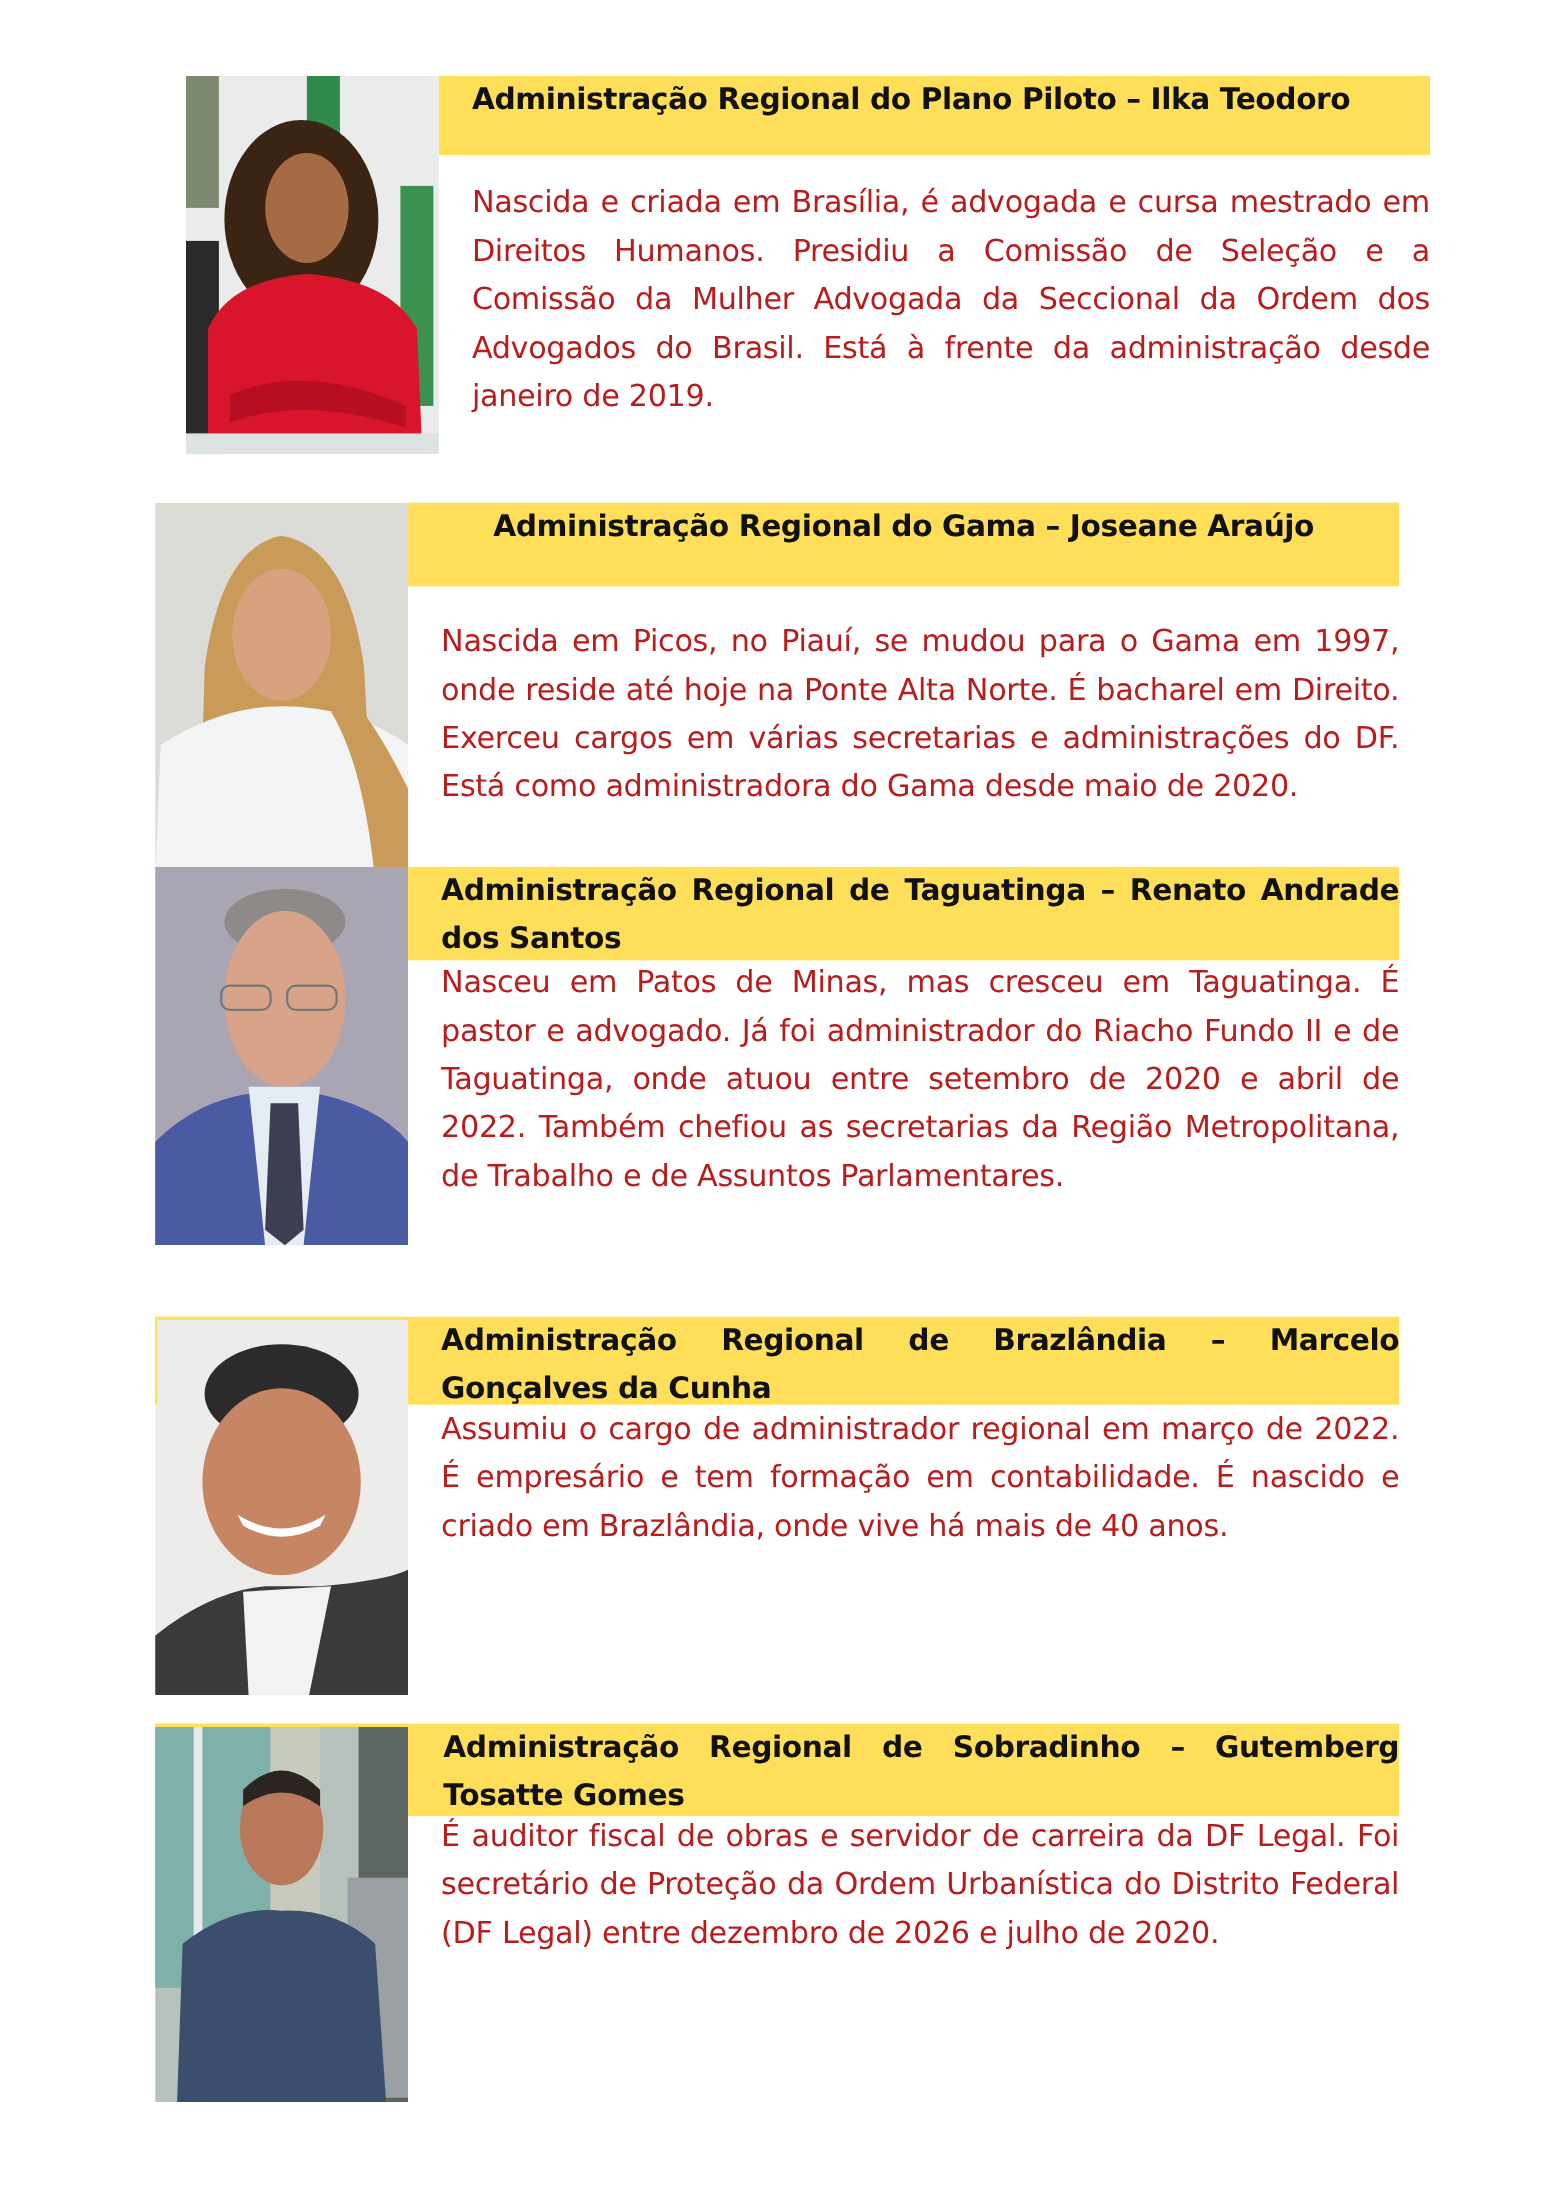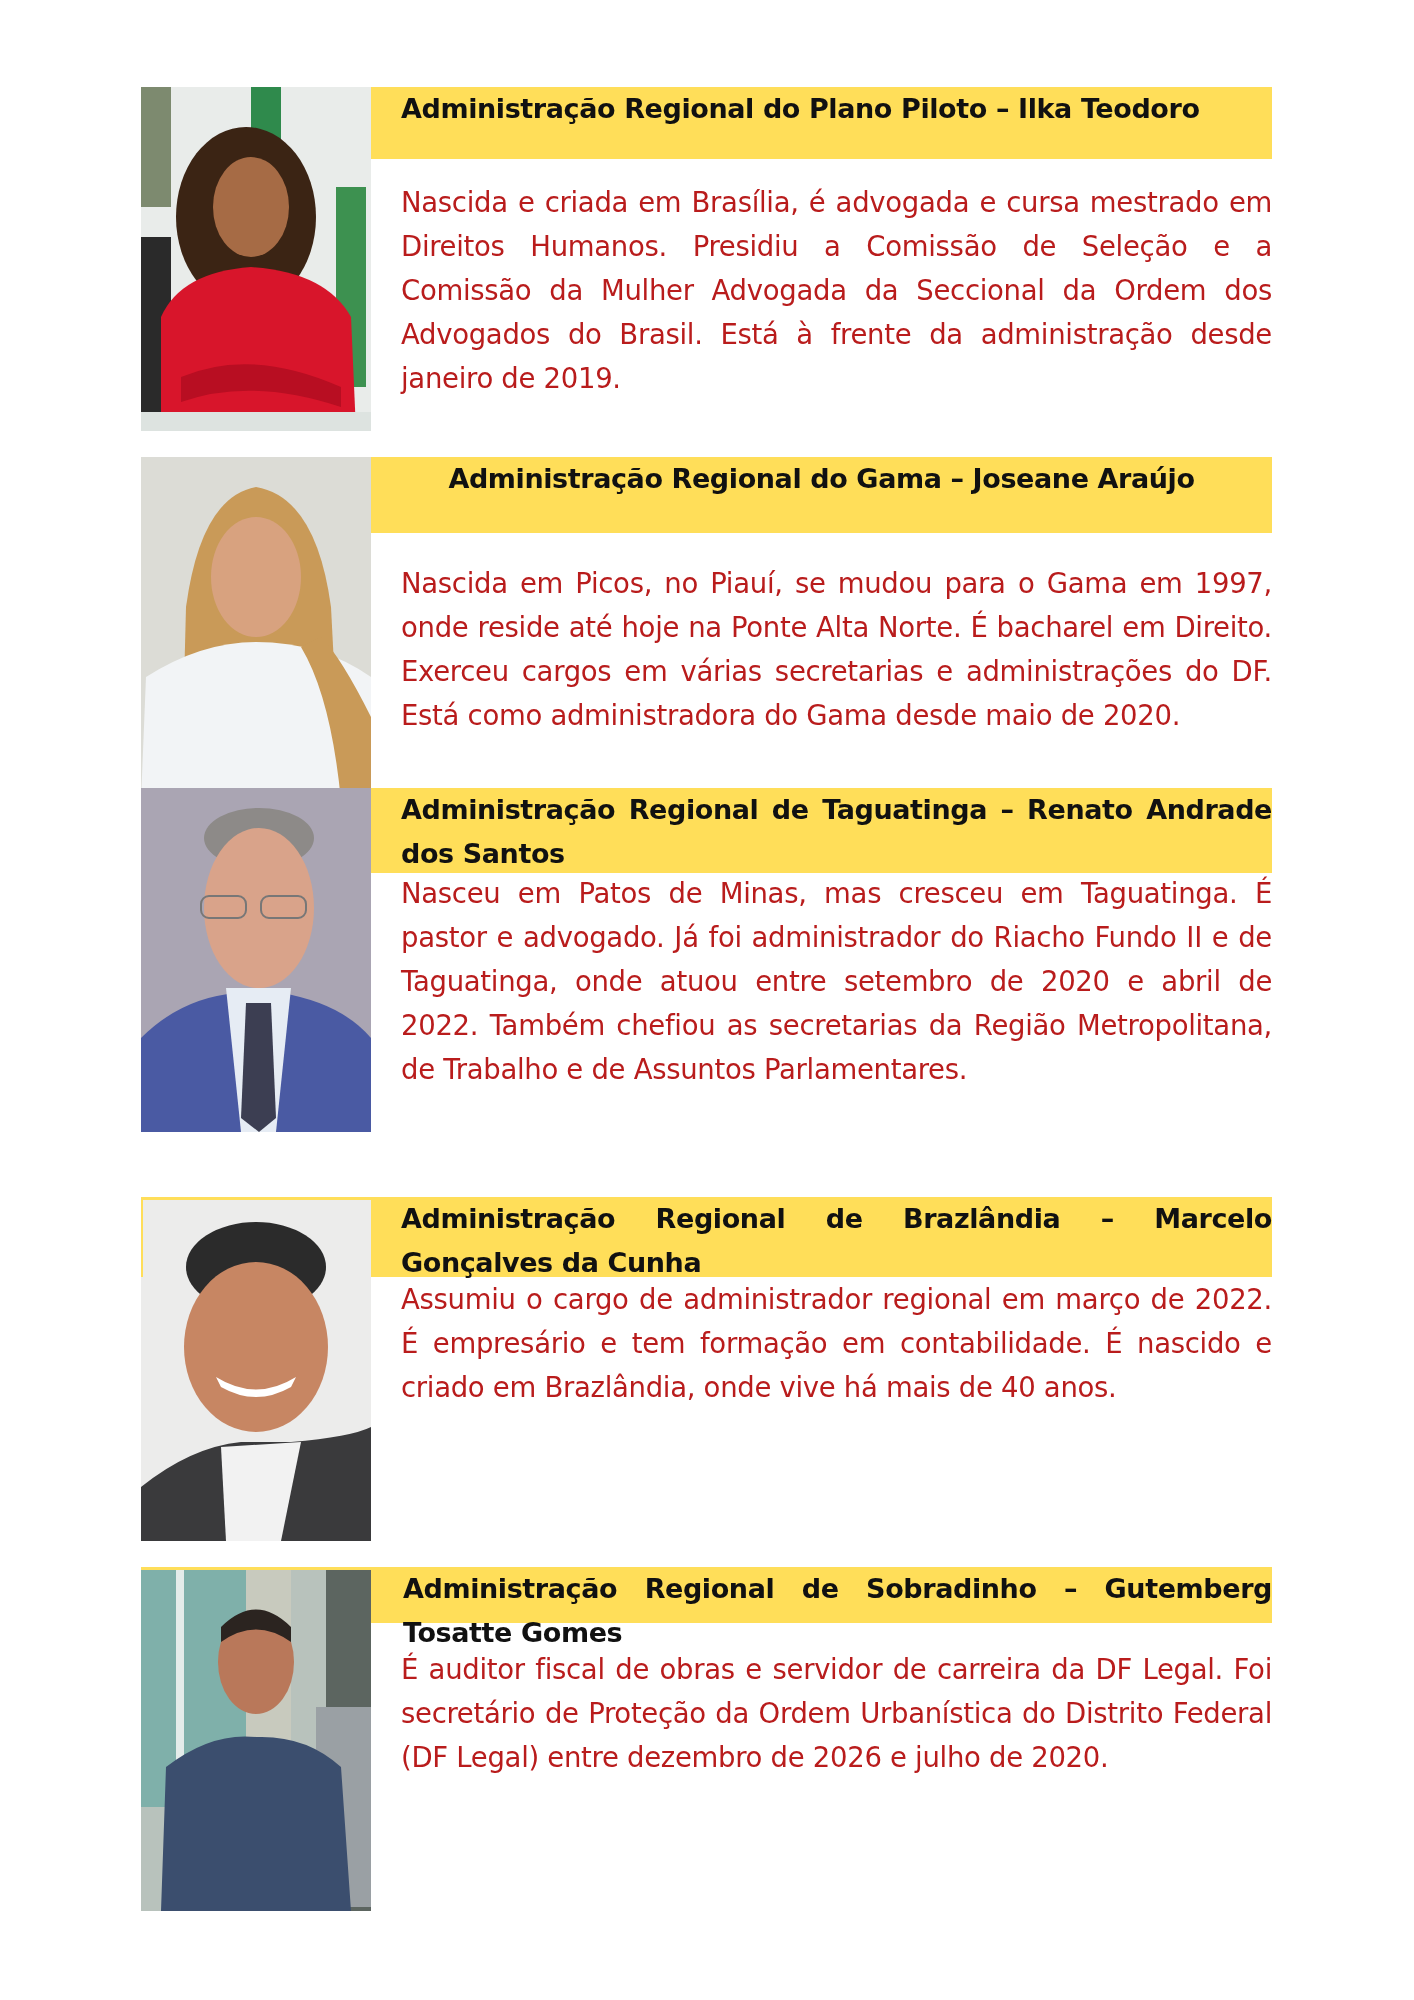--- a/index.html
+++ b/index.html
@@ -73,21 +73,21 @@
       position: absolute;
       left: 0;
       top: 0;
       width: 2px;
       background: #FFDE59;
     }
   </style>
 </head>
 <body>
 
-<section class="entry" style="top:87px;">
+<section class="entry" style="top:69px;margin-left:28px;">
   <div class="photo" aria-label="Retrato de Ilka Teodoro">
     <svg viewBox="0 0 230 344" preserveAspectRatio="none">
       <rect width="230" height="344" fill="#e9ecea"></rect>
       <rect x="0" y="0" width="30" height="120" fill="#7d8a6f"></rect>
       <rect x="110" y="0" width="30" height="200" fill="#2f8a4c"></rect>
       <rect x="195" y="100" width="30" height="200" fill="#3d9150"></rect>
       <rect x="0" y="150" width="30" height="194" fill="#2a2a2a"></rect>
       <ellipse cx="105" cy="130" rx="70" ry="90" fill="#3b2414"></ellipse>
       <ellipse cx="110" cy="120" rx="38" ry="50" fill="#a66b45"></ellipse>
       <path d="M20 344 L20 230 Q40 185 110 180 Q185 185 210 230 L215 344 Z" fill="#d8152b"></path>
@@ -163,17 +163,17 @@
       <rect x="35" y="0" width="8" height="240" fill="#e4ecea"></rect>
       <rect x="105" y="0" width="45" height="344" fill="#c8cabe"></rect>
       <rect x="185" y="0" width="45" height="344" fill="#5c6560"></rect>
       <rect x="175" y="140" width="55" height="200" fill="#9aa0a4"></rect>
       <ellipse cx="115" cy="95" rx="38" ry="52" fill="#b9785a"></ellipse>
       <path d="M80 60 Q115 25 150 60 L150 75 Q115 50 80 75 Z" fill="#2b2420"></path>
       <path d="M20 344 L25 200 Q70 165 115 170 Q165 168 200 200 L210 344 Z" fill="#3b4e6e"></path>
     </svg>
   </div>
   <div class="frame-top" style="width:230px;"></div>
-  <div class="band" style="height:56px;padding-left:32px;">
+  <div class="band" style="height:84px;padding-left:32px;">
     <h2 class="title">Administração Regional de Sobradinho – Gutemberg Tosatte Gomes</h2>
   </div>
   <p class="desc" style="top:80px;">É auditor fiscal de obras e servidor de carreira da DF Legal. Foi secretário de Proteção da Ordem Urbanística do Distrito Federal (DF Legal) entre dezembro de 2026 e julho de 2020.</p>
 </section>
 
 </body></html>

